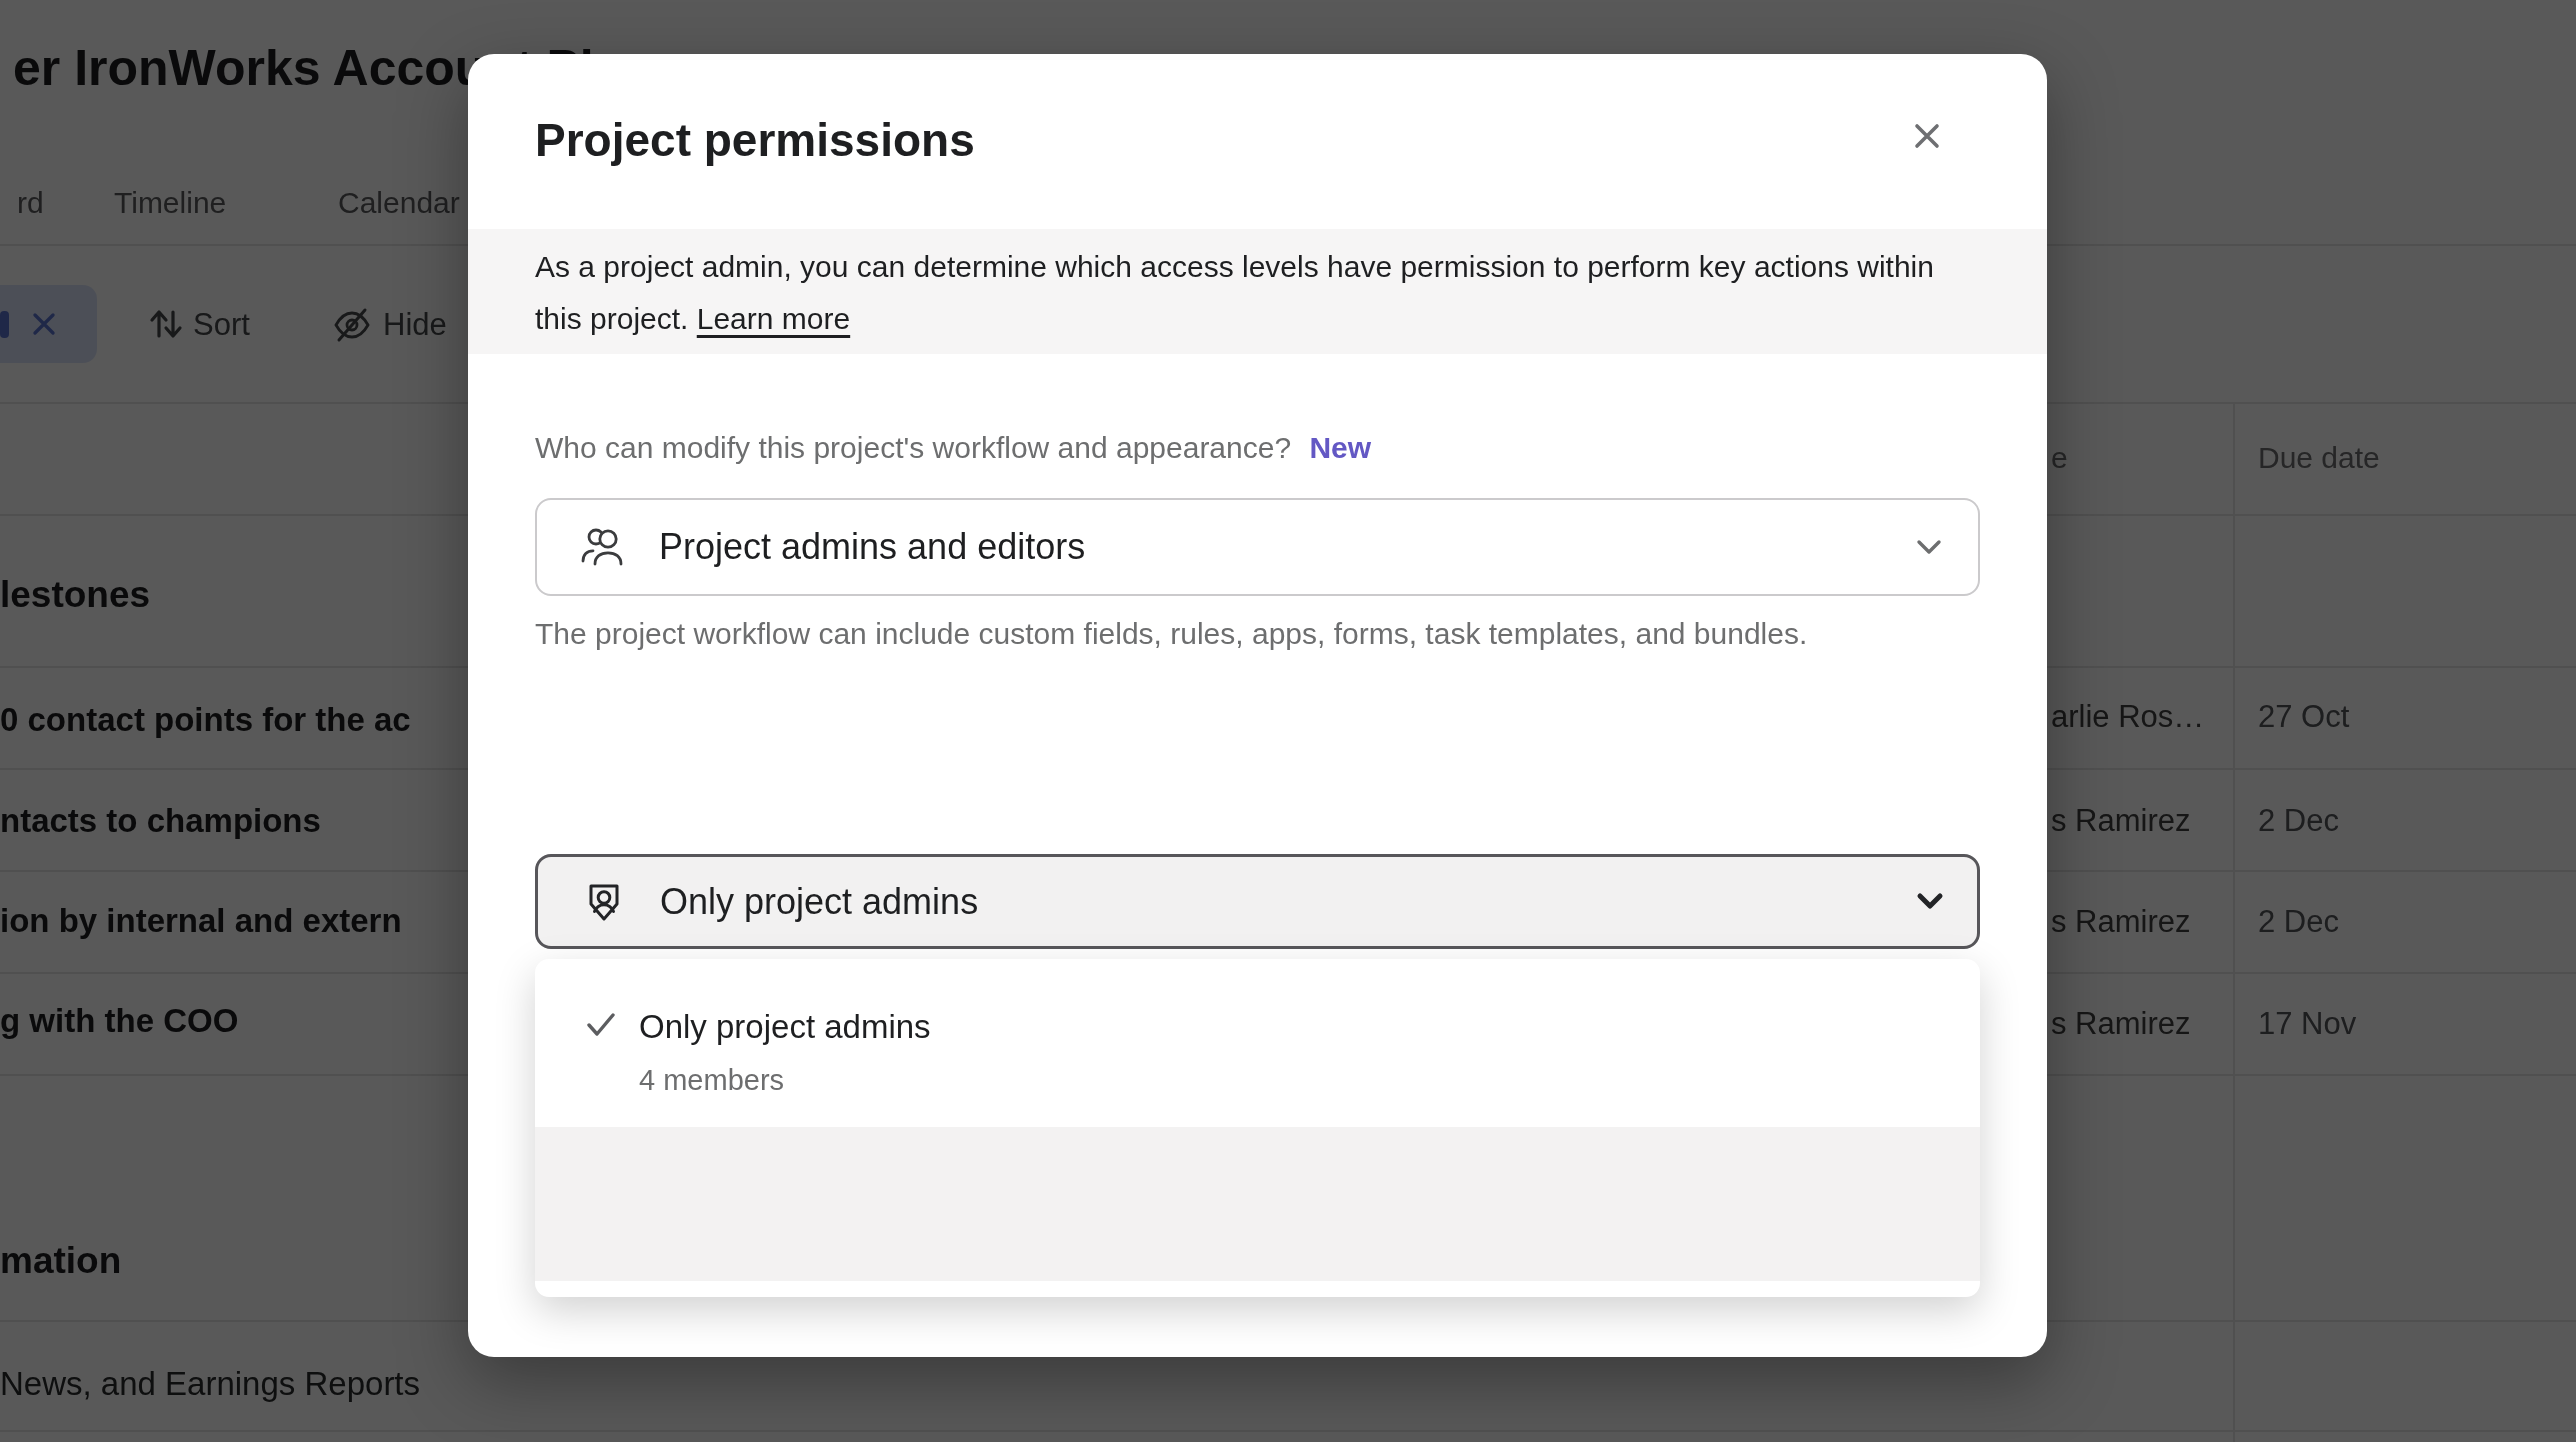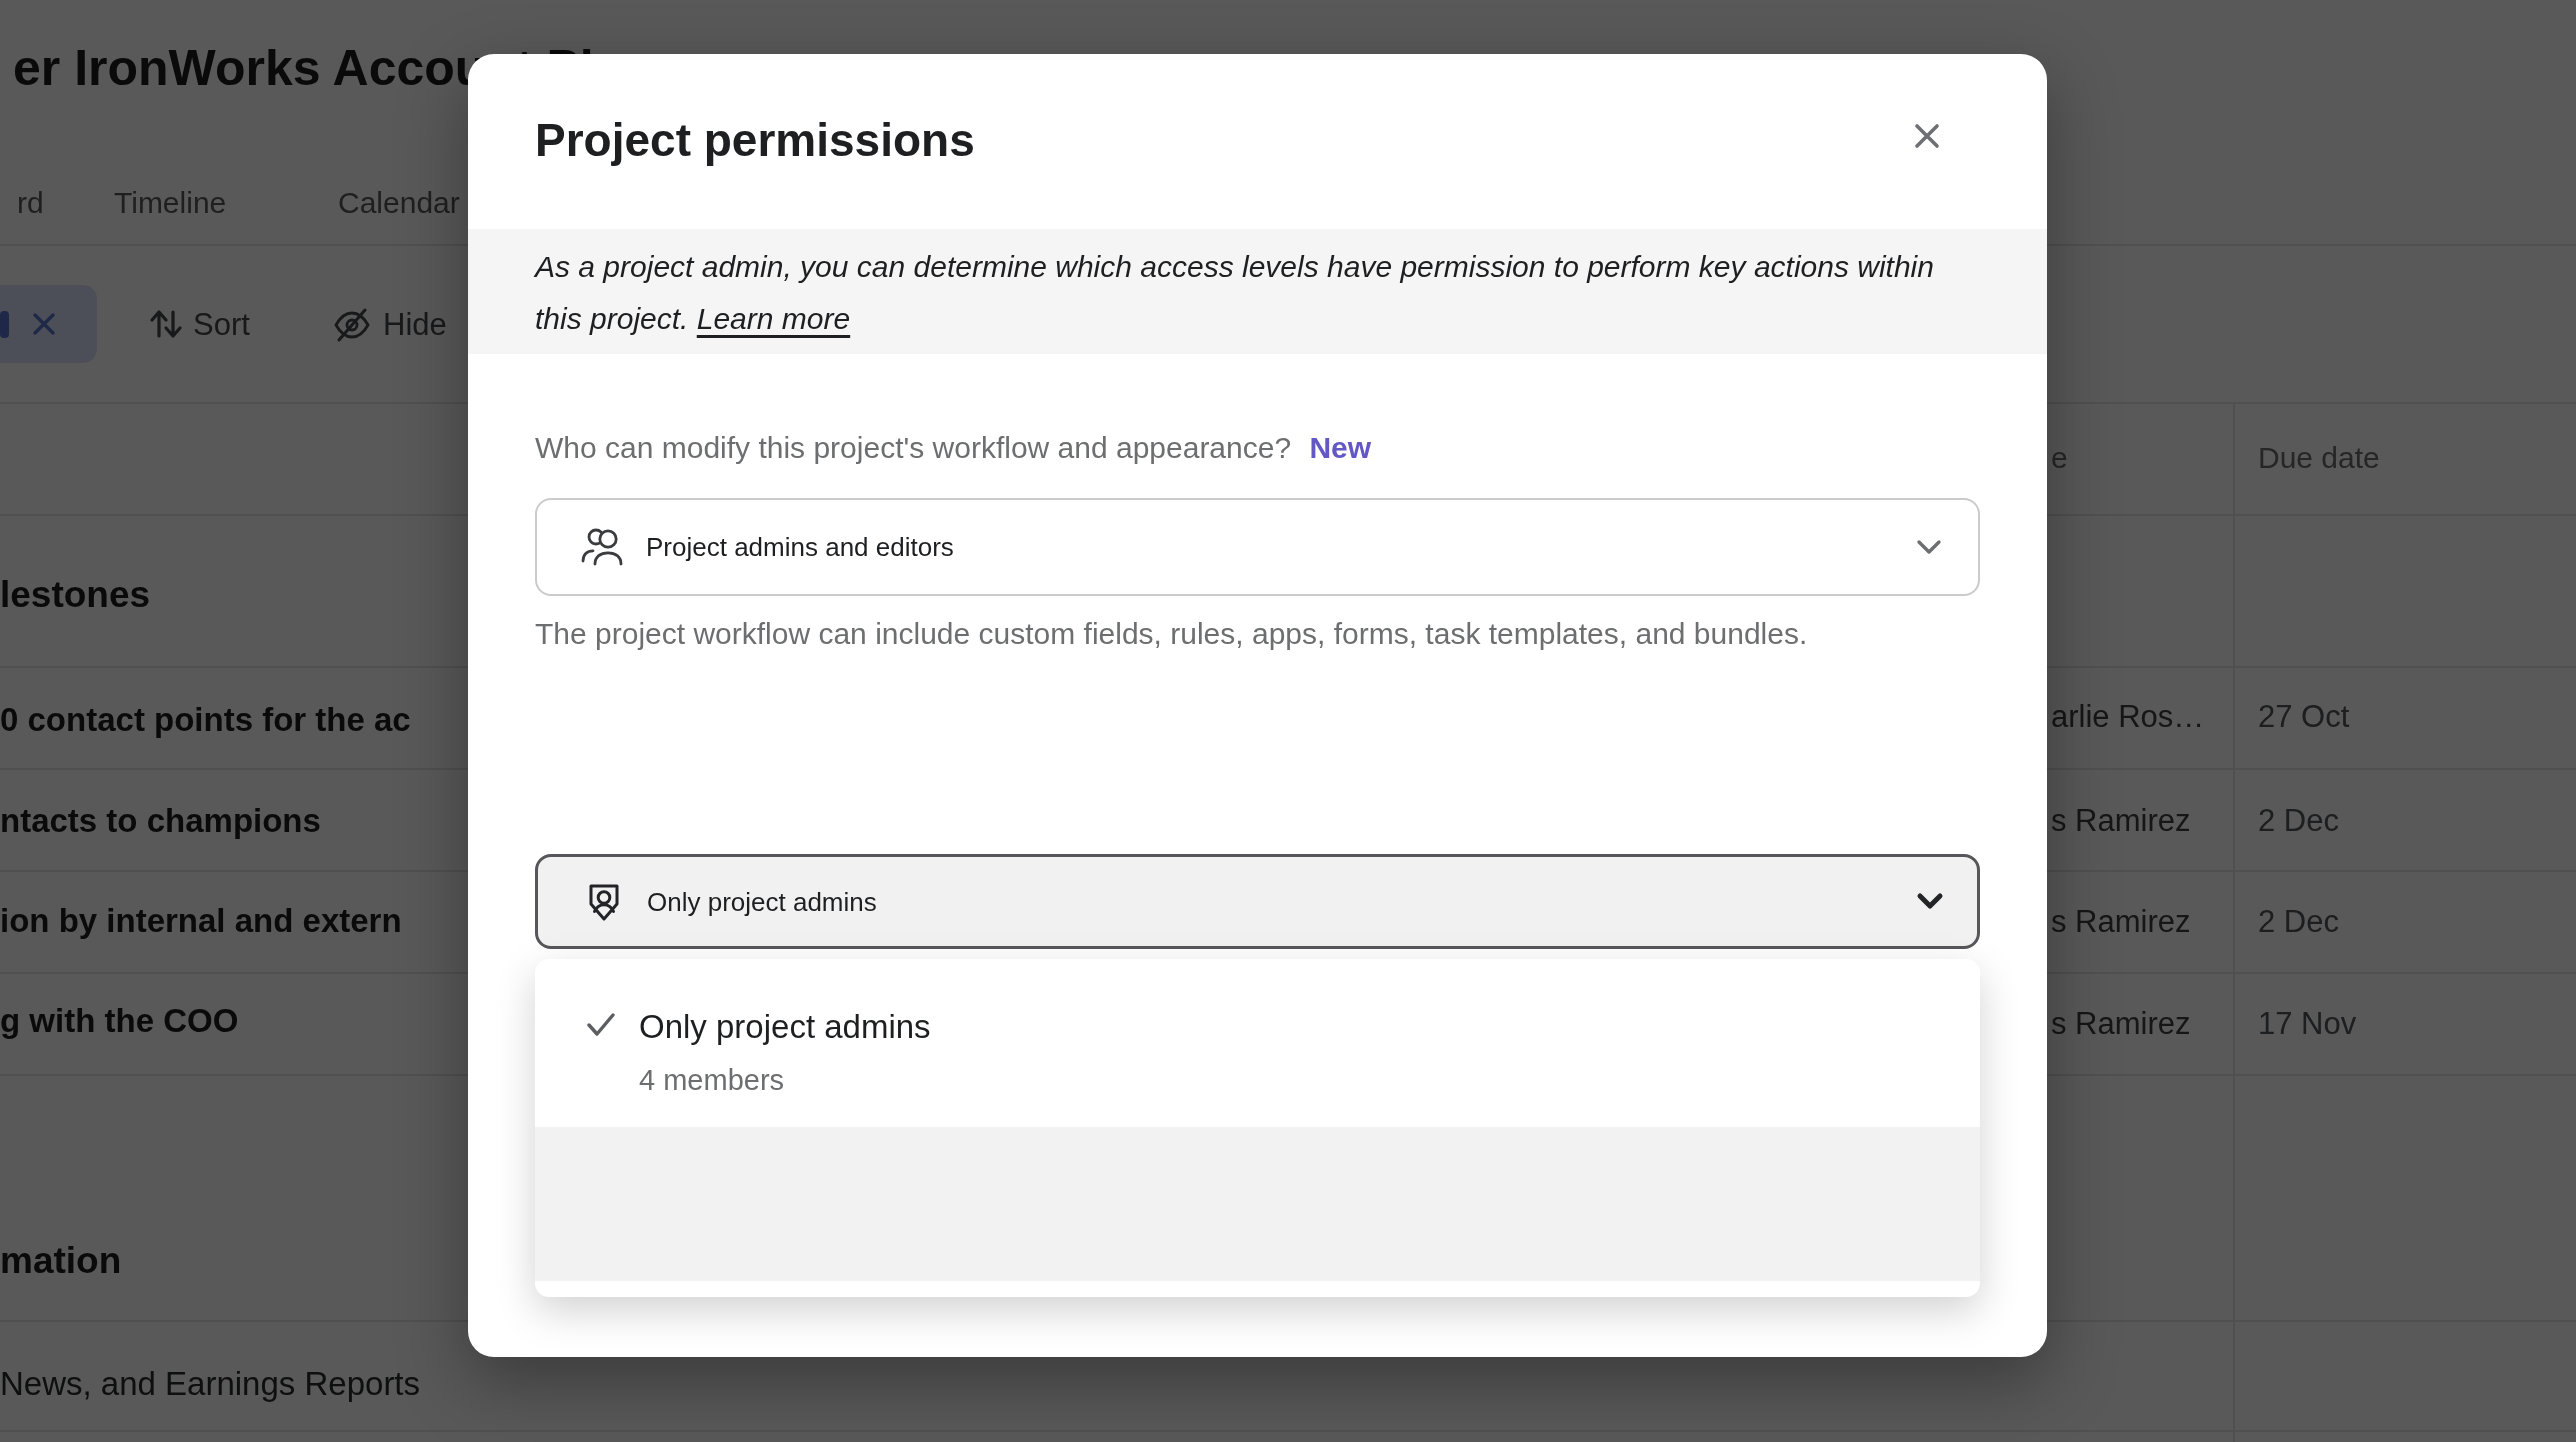--- a/index.html
+++ b/index.html
@@ -42,22 +42,22 @@
   .band{position:absolute;left:0;top:175px;width:1579px;height:125px;background:#f6f5f5;}
   .band-text{left:67px;top:187px;width:1417px;font-size:30px;line-height:52px;color:#1e1f21;white-space:normal;}
   .learn{color:#1e1f21;text-decoration:underline;text-underline-offset:6px;cursor:pointer;}
   .question{left:67px;font-size:30px;line-height:34px;font-weight:500;color:#6d6e6f;}
   .q1{top:377px;} .q2{top:734px;}
   .new-tag{color:#6358c4;font-weight:600;margin-left:10px;}
   .dd{position:absolute;left:67px;width:1445px;border-radius:16px;cursor:pointer;box-sizing:border-box;}
   .dd-1{top:444px;height:98px;background:#fff;border:2px solid #cbcacc;}
   .dd-2{top:800px;height:95px;background:#f2f1f1;border:3px solid #57565a;}
   .dd-icon{position:absolute;left:42px;top:50%;transform:translateY(-50%);}
-  .dd-label{position:absolute;left:109px;top:50%;transform:translateY(-50%);
-            font-size:26px;font-weight:500;color:#1e1f21;white-space:nowrap;}
+  .dd-label{position:absolute;left:122px;top:50%;transform:translateY(-50%);
+            font-size:36px;font-weight:500;color:#1e1f21;white-space:nowrap;}
   .dd-chevron{position:absolute;left:1375px;top:50%;transform:translateY(-50%);}
   .helper{left:67px;top:555px;width:1417px;font-size:30px;line-height:50px;color:#6d6e6f;white-space:normal;}
   .menu{position:absolute;left:67px;top:905px;width:1445px;height:338px;background:#fff;
         border-radius:14px;box-shadow:0 14px 40px rgba(0,0,0,.18);overflow:hidden;}
   .opt{position:absolute;left:0;width:1445px;cursor:pointer;}
   .opt-title{position:absolute;left:104px;font-size:33px;line-height:40px;font-weight:500;color:#1e1f21;white-space:nowrap;}
   .opt-sub{position:absolute;left:104px;font-size:29px;line-height:34px;color:#6d6e6f;white-space:nowrap;}
   .opt-0{top:0;height:168px;}
   .opt-0 .opt-title{top:48px;} .opt-0 .opt-sub{top:104px;}
   .opt-1{top:168px;height:154px;background:#f3f2f2;}
@@ -140,21 +140,21 @@
   <div class="modal">
     <div class="abs m-title">Project permissions</div>
 
     <div class="m-close">
       <svg width="38" height="38" viewBox="0 0 38 38">
         <path d="M9 9 L29 29 M29 9 L9 29" stroke="#6e6f72" stroke-width="3.6" stroke-linecap="round" fill="none"></path>
       </svg>
     </div>
 
     <div class="band">
-      <div class="abs band-text" style="position:absolute;left:67px;top:12px;font-style:italic;">
+      <div class="abs band-text" style="position:absolute;left:67px;top:12px;">
         <span>As a project admin, you can determine which access levels have permission to perform key actions within this project.</span>
         <span class="learn">Learn more</span>
       </div>
     </div>
 
     <div class="abs question q1">
       <span>Who can modify this project's workflow and appearance?</span>
       <span class="new-tag">New</span>
     </div>
 

